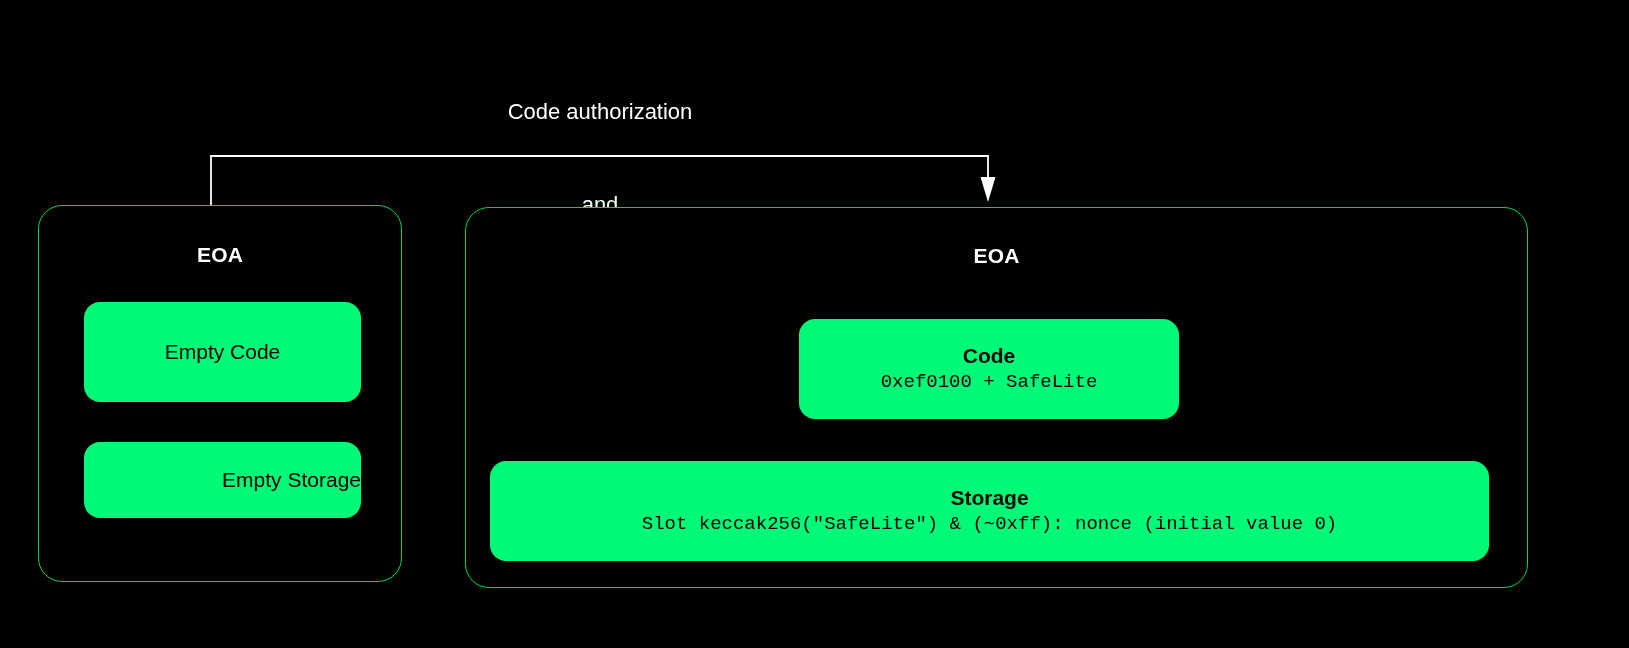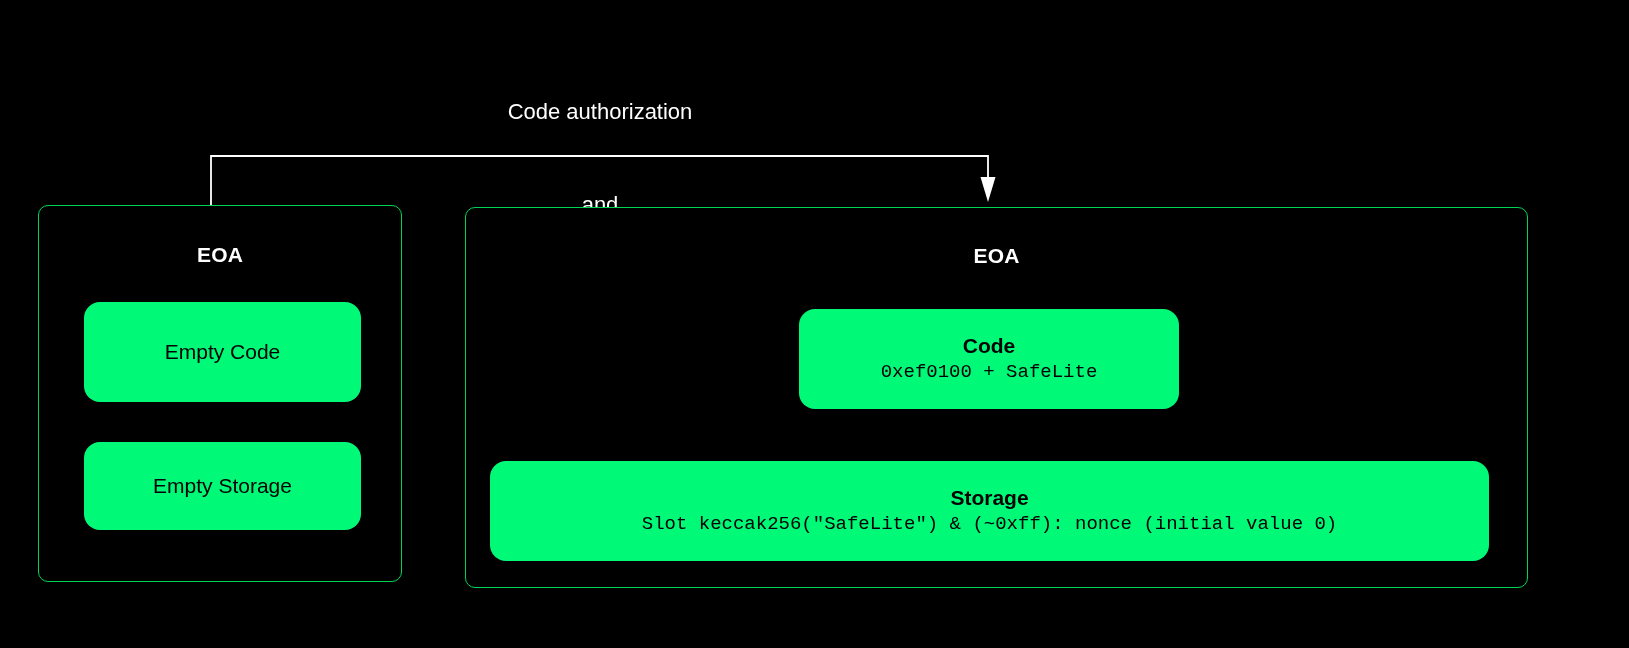--- a/index.html
+++ b/index.html
@@ -39,21 +39,21 @@
     width: 1629px;
     height: 648px;
     pointer-events: none;
   }
 
   
   .panel {
     position: absolute;
     box-sizing: border-box;
     border: 1.6px solid #00d455;
-    border-radius: 10px;
+    border-radius: 24px;
     background: #000000;
   }
   #panel-before { left: 38px;  top: 205px; width: 364px;  height: 377px; }
   #panel-after  { left: 465px; top: 207px; width: 1063px; height: 381px; }
 
   .panel-title {
     position: absolute;
     left: 0;
     width: 100%;
     text-align: center;
@@ -85,22 +85,22 @@
   }
   .gbox .gbox-title.plain { font-weight: 400; }
   .gbox .gbox-sub {
     font-family: "Liberation Mono", "DejaVu Sans Mono", monospace;
     font-size: 19px;
     line-height: 27px;
     white-space: pre;
   }
 
   #box-empty-code    { left: 45px;  top: 96px; width: 277px;  height: 100px; }
-  #box-empty-storage { left: 45px;  top: 236px; width: 277px;  height: 88px; }
-  #box-code          { left: 333px; top: 101px; width: 380px;  height: 100px; }
+  #box-empty-storage { left: 45px;  top: 236px; width: 277px;  height: 76px; align-items: flex-end; }
+  #box-code          { left: 333px; top: 111px; width: 380px;  height: 100px; }
   #box-storage       { left: 24px;  top: 253px; width: 999px;  height: 100px; }
 </style>
 </head>
 <body>
 
 <div id="caption">
   <span class="cap-line">Code authorization</span>
   <span class="cap-line">and</span>
   <span class="cap-line">submit transaction type 4</span>
 </div>

